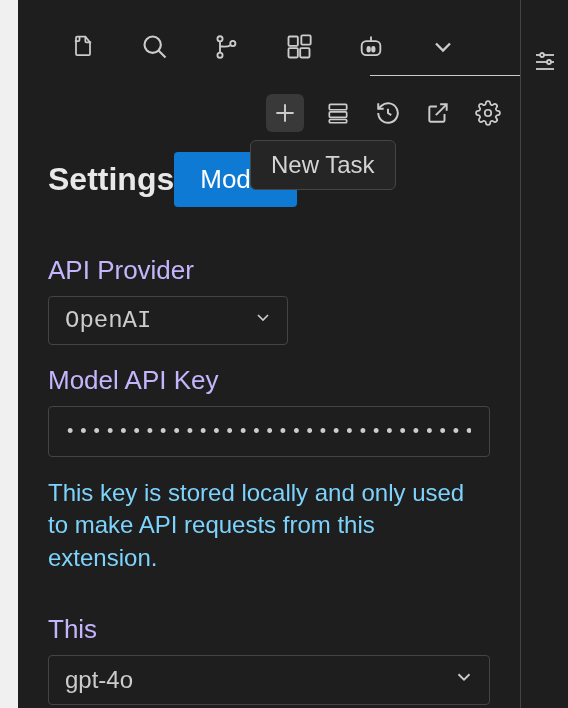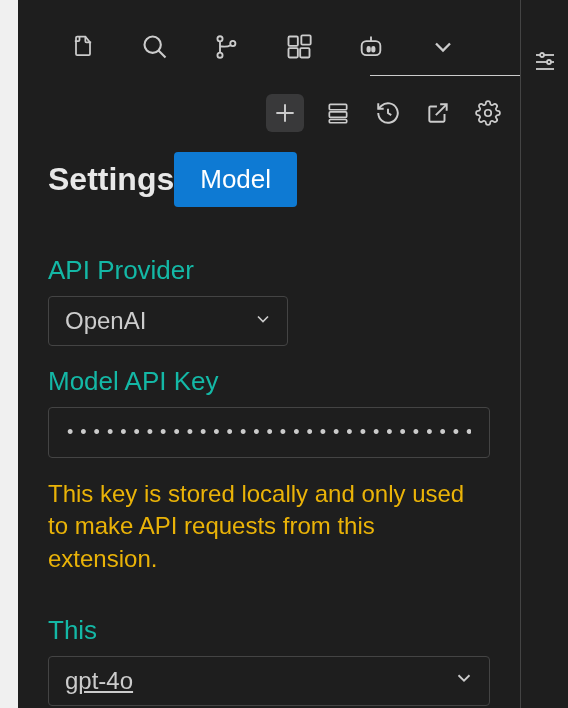--- a/index.html
+++ b/index.html
@@ -137,39 +137,38 @@
       font-size: 26px;
       border-radius: 4px;
       cursor: pointer;
       font-family: inherit;
     }
     .field-group {
       margin-bottom: 20px;
     }
     .field-label {
       font-size: 26px;
-      color: #14b8a6;
+      color: #c4b5fd;
       margin-bottom: 10px;
       display: block;
     }
     .select-wrap {
       position: relative;
       display: inline-block;
       border: 1px solid #444;
       border-radius: 4px;
       background: #1e1e1e;
       padding: 10px 50px 10px 16px;
       font-size: 24px;
       color: #cccccc;
       cursor: pointer;
     }
     .select-wrap.wide {
       display: block;
       width: 100%;
-      text-decoration: underline;
     }
     .select-chevron {
       position: absolute;
       right: 14px;
       top: 50%;
       transform: translateY(-50%);
       color: #cccccc;
     }
     .api-key-input {
       width: 100%;
@@ -177,21 +176,21 @@
       border-radius: 4px;
       background: #1e1e1e;
       padding: 14px 18px;
       font-size: 18px;
       color: #cccccc;
       letter-spacing: 7px;
       font-family: inherit;
     }
     .help-text {
       font-size: 24px;
-      color: #eab308;
+      color: #7dd3fc;
       line-height: 1.35;
       margin-top: 20px;
       margin-bottom: 40px;
     }
   </style>
 </head>
 <body>
 
 <div class="left-edge"></div>
 
@@ -271,30 +270,31 @@
         </svg>
     </div>
     <div class="tool-icon">
       <svg viewBox="0 0 24 24" fill="none" stroke="currentColor" stroke-width="1.6">
           <circle cx="12" cy="12" r="3"></circle>
           <path d="M19.4 15a1.7 1.7 0 0 0 .34 1.87l.06.06a2 2 0 1 1-2.83 2.83l-.06-.06a1.7 1.7 0 0 0-1.87-.34 1.7 1.7 0 0 0-1 1.56V21a2 2 0 0 1-4 0v-.09a1.7 1.7 0 0 0-1.11-1.56 1.7 1.7 0 0 0-1.87.34l-.06.06a2 2 0 1 1-2.83-2.83l.06-.06A1.7 1.7 0 0 0 4.6 15a1.7 1.7 0 0 0-1.56-1H3a2 2 0 0 1 0-4h.09a1.7 1.7 0 0 0 1.56-1.11 1.7 1.7 0 0 0-.34-1.87l-.06-.06a2 2 0 1 1 2.83-2.83l.06.06A1.7 1.7 0 0 0 9 4.6a1.7 1.7 0 0 0 1-1.56V3a2 2 0 0 1 4 0v.09a1.7 1.7 0 0 0 1 1.56 1.7 1.7 0 0 0 1.87-.34l.06-.06a2 2 0 1 1 2.83 2.83l-.06.06A1.7 1.7 0 0 0 19.4 9a1.7 1.7 0 0 0 1.56 1H21a2 2 0 0 1 0 4h-.09a1.7 1.7 0 0 0-1.56 1z"></path>
         </svg>
     </div>
   </div>
 
+  <div class="tooltip">New Task</div>
 
   <div class="content">
     <div class="header-row">
       <div class="page-title">Settings</div>
       <button class="done-btn">Model</button>
     </div>
 
     <div class="field-group">
       <label class="field-label">API Provider</label>
-      <div class="select-wrap" style="min-width:240px;">
+      <div class="select-wrap" style="min-width:240px;font-family:Liberation Mono, monospace;">
         <span>OpenAI</span>
         <span class="select-chevron">
           <svg width="20" height="20" viewBox="0 0 24 24" fill="none" stroke="currentColor" stroke-width="2">
               <polyline points="6 9 12 15 18 9"></polyline>
             </svg>
         </span>
       </div>
     </div>
 
     <div class="field-group">

